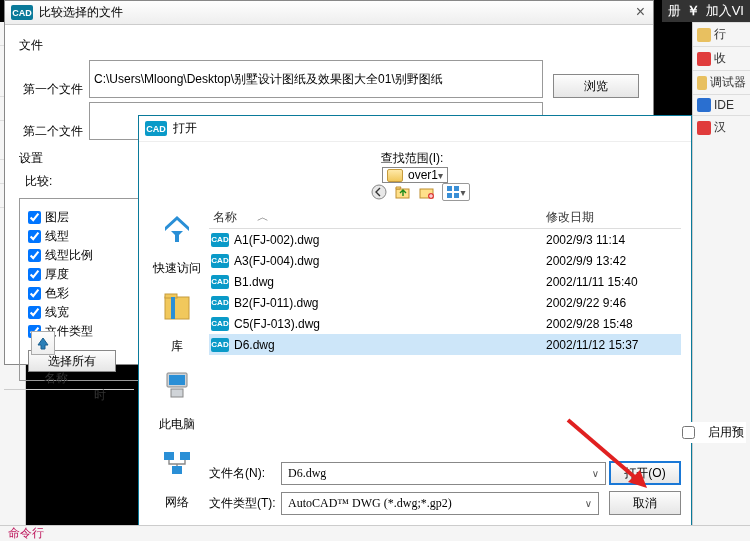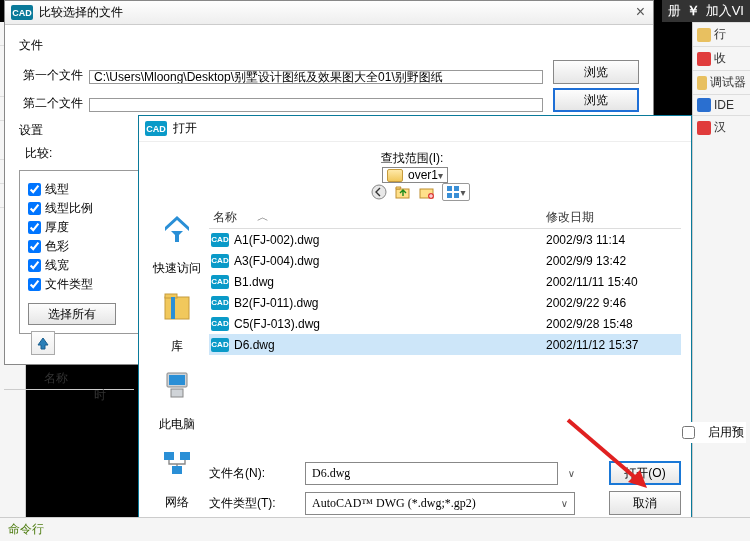--- a/index.html
+++ b/index.html
@@ -10,21 +10,21 @@
 .remote-sidebar .ritem{display:flex;align-items:center;gap:3px;padding:3px 4px;border-top:1px solid #ddd;color:#333;font-size:12px;overflow:hidden;white-space:nowrap;}
 .ricon{width:14px;height:14px;display:inline-block;}
 .compare-win{position:absolute;left:4px;top:0;width:650px;height:365px;background:#fff;border:1px solid #888;}
 .compare-title{height:24px;display:flex;align-items:center;padding:0 6px;background:linear-gradient(#fefefe,#eee);border-bottom:1px solid #ccc;position:relative;}
 .cad-badge{display:inline-flex;align-items:center;justify-content:center;width:22px;height:15px;background:#0a7a9a;color:#fff;font-size:9px;font-weight:bold;border-radius:2px;margin-right:6px;}
 .win-close{position:absolute;right:4px;top:2px;font-size:16px;color:#555;cursor:pointer;padding:0 4px;}
 .compare-body{padding:10px 14px;}
 .section-label{margin:2px 0 6px 0;font-size:12px;}
 .row{display:flex;align-items:flex-end;margin:4px 0;}
 .row-label{width:70px;text-align:left;padding-left:4px;}
-.row input[type=text]{flex:1;height:14px;border:1px solid #999;padding:0 4px;background:#fff;}
+.row input[type=text]{flex:1;height:38px;border:1px solid #999;padding:0 4px;background:#fff;}
 .row .browse{width:86px;height:24px;margin-left:10px;border:1px solid #888;background:linear-gradient(#fdfdfd,#e6e6e6);cursor:pointer;}
 .row .browse.highlight{border:2px solid #1e6fd6;}
 .settings-box{border:1px solid #ccc;padding:8px;margin-top:8px;width:120px;}
 .chk{display:flex;align-items:center;gap:4px;margin:2px 0;}
 .chk input{width:13px;height:13px;}
 .select-all{width:88px;height:22px;margin-top:8px;border:1px solid #888;background:linear-gradient(#fdfdfd,#e6e6e6);cursor:pointer;}
 .up-arrow{position:absolute;left:26px;top:330px;width:24px;height:24px;border:1px solid #aaa;display:flex;align-items:center;justify-content:center;background:linear-gradient(#fdfdfd,#eee);}
 .left-strip{position:absolute;left:0;top:22px;width:26px;height:519px;background:#f5f5f5;border-right:1px solid #ccc;}
 .left-strip div{font-size:11px;padding:4px 2px;border-bottom:1px solid #ddd;text-align:center;color:#444;}
 .open-dialog{position:absolute;left:138px;top:115px;width:554px;height:425px;background:#fff;border:1px solid #0a7a9a;box-shadow:0 0 0 1px #fff inset;}
@@ -45,28 +45,28 @@
 .filelist{border:0;width:100%;}
 .fl-header{display:flex;border-bottom:1px solid #ddd;height:22px;align-items:center;color:#333;}
 .fl-header .col-name{flex:1;padding-left:4px;}
 .fl-header .col-date{width:135px;}
 .fl-header .sort-arrow{display:inline-block;margin-left:20px;color:#666;}
 .fl-row{display:flex;height:21px;align-items:center;padding-left:2px;}
 .fl-row.selected{background:#cde6f9;}
 .fl-row .fi{width:18px;height:14px;background:#0a9ac8;color:#fff;font-size:8px;font-weight:bold;border-radius:2px;display:inline-flex;align-items:center;justify-content:center;margin-right:5px;}
 .fl-row .fname{flex:1;}
 .fl-row .fdate{width:135px;}
-.bottom-row{display:flex;align-items:center;margin-top:6px;gap:24px;}
+.bottom-row{display:flex;align-items:center;margin-top:6px;}
 .bottom-row label{width:72px;}
 .bottom-row .txt{flex:1;height:23px;border:1px solid #888;padding:0 6px;font-family:"SimSun";background:#fff;}
 .bottom-row .dlg-btn{width:72px;height:24px;margin-left:10px;border:1px solid #888;background:linear-gradient(#fdfdfd,#e6e6e6);cursor:pointer;}
 .bottom-row .dlg-btn.primary{border:2px solid #1a78d6;}
 .preview-chk{position:absolute;right:4px;top:422px;display:flex;align-items:center;gap:13px;background:#fff;padding:2px;font-size:12px;}
 .preview-chk input{width:13px;height:13px;}
-.cmdline{position:absolute;left:0;bottom:0;width:750px;height:24px;background:#f5f5f5;border-top:1px solid #ccc;display:flex;align-items:center;padding:0 8px;font-size:12px;color:#4d7c0f;}
+.cmdline{position:absolute;left:0;bottom:0;width:750px;height:16px;background:#f5f5f5;border-top:1px solid #ccc;display:flex;align-items:center;padding:0 8px;font-size:12px;color:#be185d;}
 .col-name-lower{position:absolute;left:4px;top:368px;height:22px;border-bottom:1px solid #ccc;color:#333;padding:2px 40px;font-size:12px;width:130px;}
 .arrow-anno{position:absolute;left:553px;top:410px;pointer-events:none;}
 .chevron{font-size:10px;color:#555;}
 .left-btn-sm{margin:4px;width:22px;height:22px;border:1px solid #aaa;background:linear-gradient(#fdfdfd,#eee);display:block;}
 </style>
 </head>
 <body>
 
 <div class="titlebar-frag">
   <span>册</span>
@@ -122,20 +122,24 @@
     </div>
     <div class="row">
       <div class="row-label">第二个文件</div>
       <input type="text" value="" style="">
       <button class="browse highlight">浏览</button>
     </div>
     <div class="section-label" style="margin-top:10px">设置</div>
     <div style="margin-left:6px;margin-bottom:2px;">比较:</div>
     <fieldset class="settings-box" style="border:1px solid #999">
       <div id="chks">
+          <label class="chk">
+            <input type="checkbox" checked="" style="">
+            <span>图层</span>
+          </label>
           <label class="chk">
             <input type="checkbox" checked="" style="">
             <span>线型</span>
           </label>
           <label class="chk">
             <input type="checkbox" checked="" style="">
             <span>线型比例</span>
           </label>
           <label class="chk">
             <input type="checkbox" checked="" style="">

